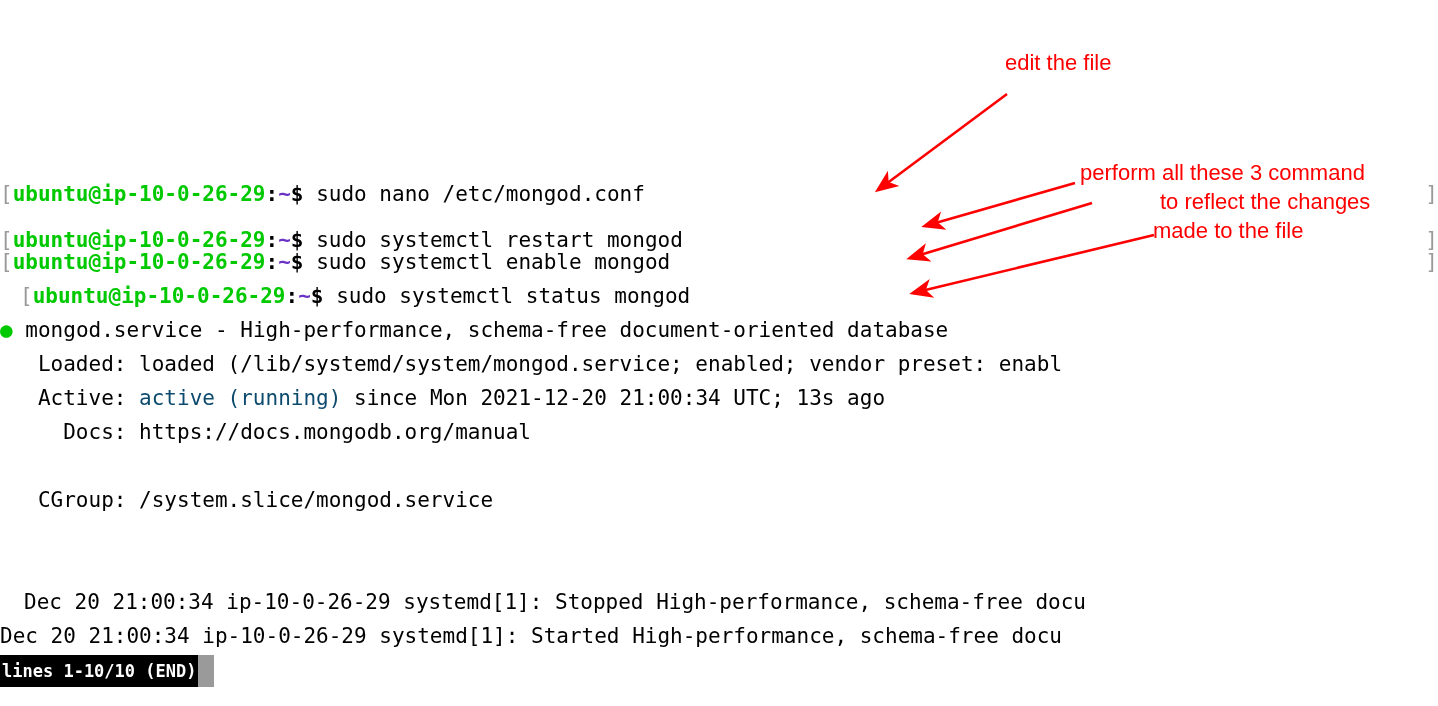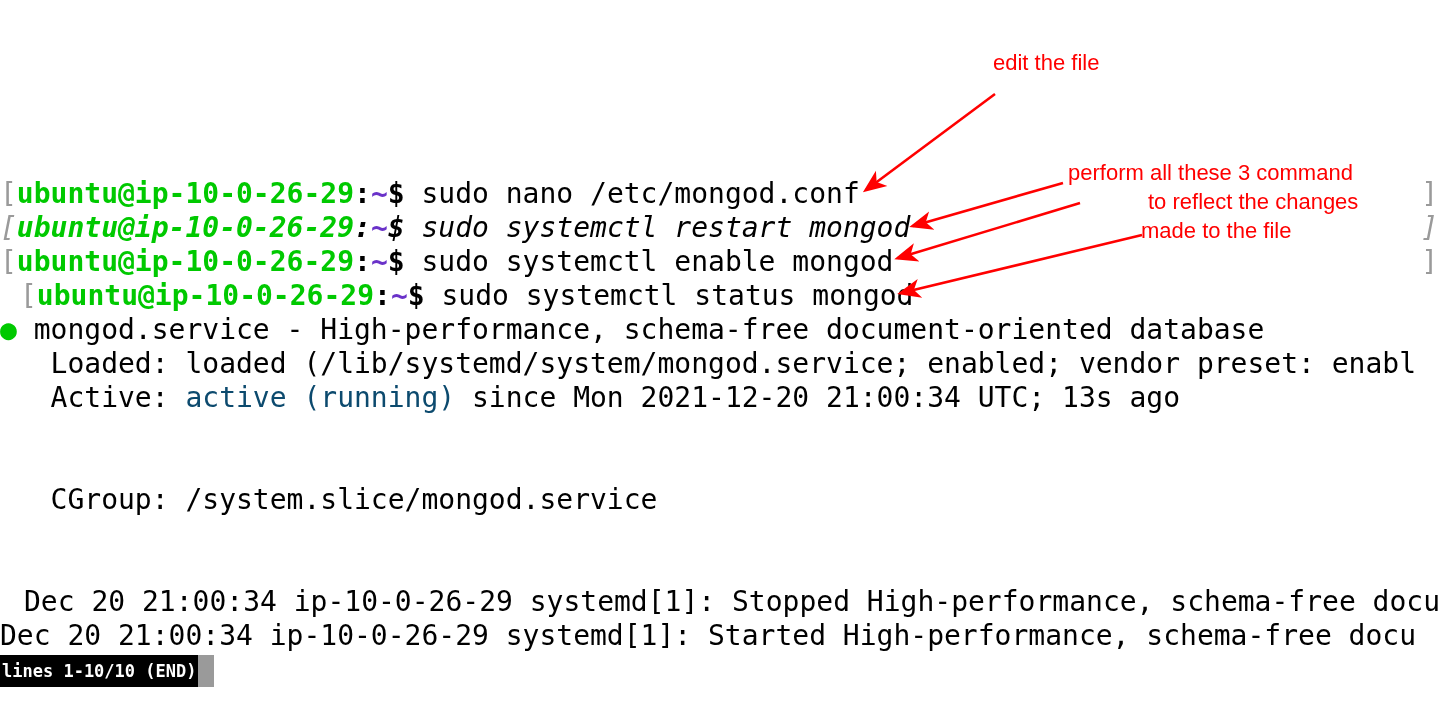--- a/index.html
+++ b/index.html
@@ -18,21 +18,21 @@
   
   #terminal {
     position: absolute;
     left: 0;
     top: 0;
     width: 1438px;
     height: 706px;
     overflow: hidden;
     white-space: pre;
     font-family: "DejaVu Sans Mono", "Liberation Mono", monospace;
-    font-size: 28px;
+    font-size: 21px;
     line-height: 34px;
     color: #000000;
     letter-spacing: 0px;
   }
   .trow {
     position: absolute;
     left: 0;
     white-space: pre;
     height: 34px;
     width: 1438px;
@@ -75,21 +75,21 @@
     white-space: pre;
   }
   #pager-cursor {
     width: 16px;
     background: #9a9a9a;
   }
 
   
   #annotations {
     position: absolute;
-    left: 0;
+    left: 12px;
     top: 0;
     width: 1224px;
     height: 706px;
     pointer-events: none;
   }
   .anno-text {
     position: absolute;
     color: #ff0000;
     font-family: "Liberation Sans", sans-serif;
     font-size: 22px;
@@ -109,38 +109,39 @@
 </style>
 </head>
 <body>
 
 <div id="terminal">
 
   
   <div class="trow" style="top:177px;"><span class="bracket">[</span><span class="prompt-user">ubuntu@ip-10-0-26-29</span><span class="prompt-colon">:</span><span class="prompt-tilde">~</span><span class="prompt-dollar">$</span><span class="cmd"> <span>sudo nano /etc/mongod.conf</span></span><span class="rbracket">]</span></div>
 
   
-  <div class="trow" style="top:211px;font-style:italic;"><span class="bracket">[</span><span class="prompt-user">ubuntu@ip-10-0-26-29</span><span class="prompt-colon">:</span><span class="prompt-tilde">~</span><span class="prompt-dollar">$</span><span class="cmd"> <span>sudo systemctl restart mongod</span></span><span class="rbracket">]</span></div>
+  <div class="trow" style="top:223px;"><span class="bracket">[</span><span class="prompt-user">ubuntu@ip-10-0-26-29</span><span class="prompt-colon">:</span><span class="prompt-tilde">~</span><span class="prompt-dollar">$</span><span class="cmd"> <span>sudo systemctl restart mongod</span></span><span class="rbracket">]</span></div>
 
   
   <div class="trow" style="top:245px;"><span class="bracket">[</span><span class="prompt-user">ubuntu@ip-10-0-26-29</span><span class="prompt-colon">:</span><span class="prompt-tilde">~</span><span class="prompt-dollar">$</span><span class="cmd"> <span>sudo systemctl enable mongod</span></span><span class="rbracket">]</span></div>
 
   
   <div class="trow" style="top:279px;padding-left:20px;"><span class="bracket">[</span><span class="prompt-user">ubuntu@ip-10-0-26-29</span><span class="prompt-colon">:</span><span class="prompt-tilde">~</span><span class="prompt-dollar">$</span><span class="cmd"> <span>sudo systemctl status mongod</span></span><span class="rbracket">]</span></div>
 
   
   <div class="trow" style="top:313px;"><span class="bullet">●</span><span> <span>mongod.service - High-performance, schema-free document-oriented database</span></span></div>
 
   
   <div class="trow" style="top:347px;"><span>   Loaded: </span><span>loaded (/lib/systemd/system/mongod.service; enabled; vendor preset: enabl</span></div>
 
   
   <div class="trow" style="top:381px;"><span>   Active: </span><span class="green-bold">active (running)</span><span> since Mon 2021-12-20 21:00:34 UTC; 13s ago</span></div>
 
   
+  <div class="trow" style="top:415px;">     Docs: https://docs.mongodb.org/manual</div>
 
   
 
   
   <div class="trow" style="top:483px;">   CGroup: /system.slice/mongod.service</div>
 
   
 
   
   <div class="trow" style="top:551px;"></div>

